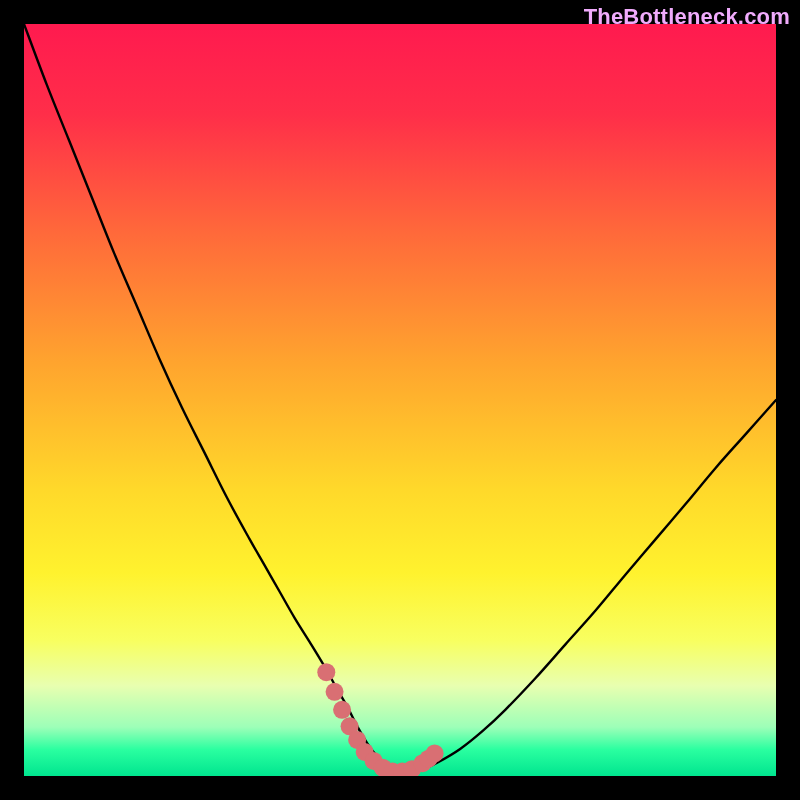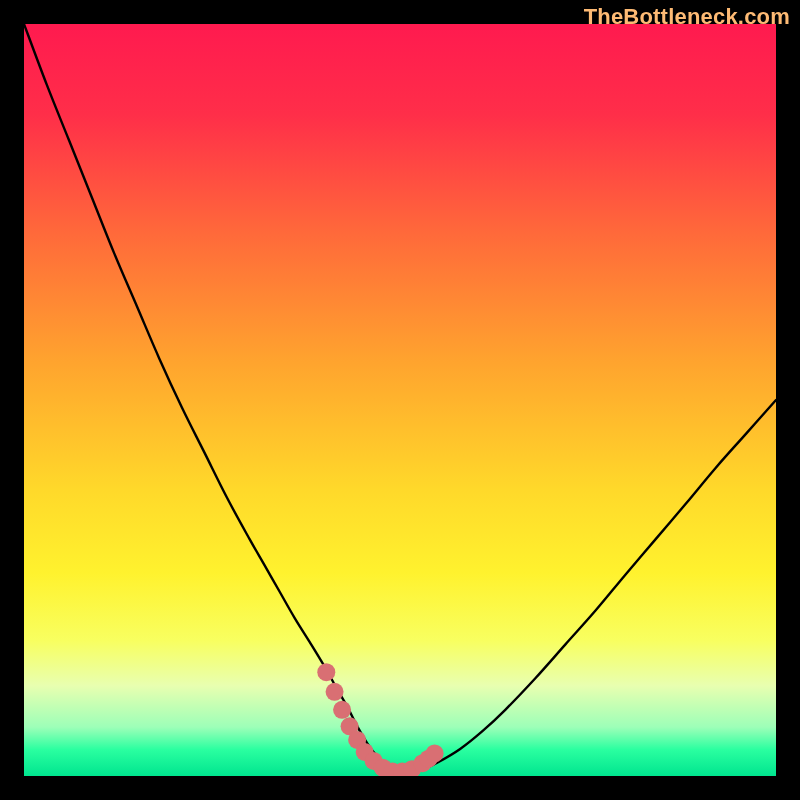--- a/index.html
+++ b/index.html
@@ -23,21 +23,21 @@
     width: 752px;
     height: 752px;
   }
   .watermark {
     position: absolute;
     top: 4px;
     right: 10px;
     font-family: Arial, Helvetica, sans-serif;
     font-size: 22px;
     font-weight: 600;
-    color: #fdba74;
+    color: #f0abfc;
     letter-spacing: 0.2px;
     user-select: none;
   }
 </style>
 </head>
 <body>
 
 <div class="frame">
   <svg class="plot" viewBox="0 0 752 752" preserveAspectRatio="none">
     <defs>

